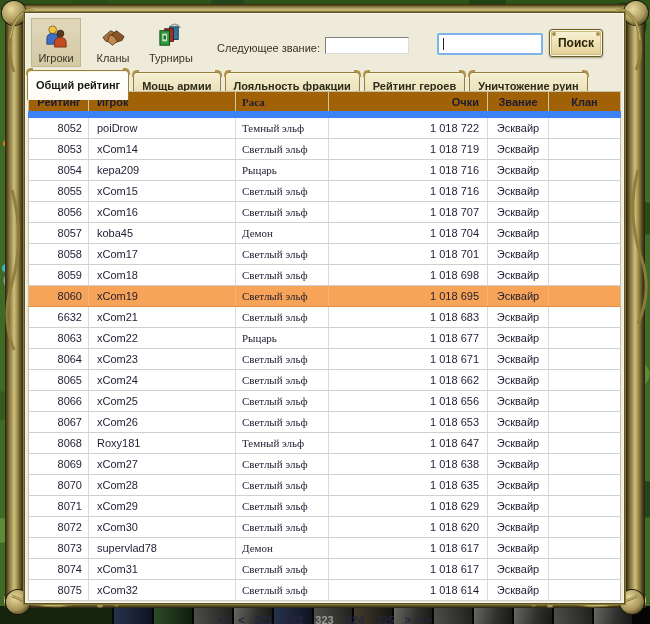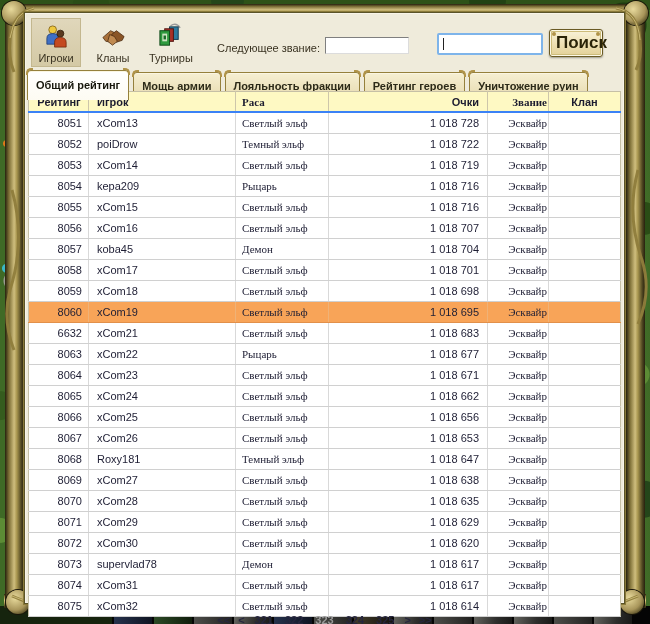--- a/index.html
+++ b/index.html
@@ -70,52 +70,52 @@
     font-size:11px;color:#3a3322;}
   .next-rank-input{position:absolute;left:300px;top:24px;width:82px;height:15px;background:#fff;
     border:1px solid;border-color:#7f7f7f #dcdcdc #dcdcdc #7f7f7f;}
   .query-input{position:absolute;left:412px;top:20px;width:102px;height:18px;background:#fff;
     border:2px solid #7EB4EA;border-radius:2px;}
   .caret{position:absolute;left:4px;top:3px;width:1px;height:12px;background:#222;}
   .search-btn{position:absolute;left:524px;top:16px;width:54px;height:28px;cursor:pointer;
     background:linear-gradient(#f9f3da,#eee0b2 55%,#e2d098);
     border:1px solid #6a5a24;border-radius:3px;
     box-shadow:inset 0 0 0 1px #fdf9e8, inset 0 0 0 2px #cdbc7a, 0 1px 2px rgba(0,0,0,.35);
-    font-family:"Liberation Sans",sans-serif;font-size:17px;font-weight:bold;color:#2a2408;}
+    font-family:"Liberation Sans",sans-serif;font-size:12px;font-weight:bold;color:#2a2408;}
   .search-btn::before,.search-btn::after{content:"";position:absolute;width:4px;height:4px;
     border-radius:50%;background:#b09348;top:2px;}
   .search-btn::before{left:2px;} .search-btn::after{right:2px;}
   
   .tabs{position:absolute;left:2px;top:57px;display:flex;gap:4px;align-items:flex-end;}
   .tab{position:relative;height:19px;line-height:19px;padding:4px 8px;cursor:pointer;
     font-size:11px;font-weight:bold;color:#2c2a18;white-space:nowrap;
     background:linear-gradient(#f6efd2,#e6d9ad);
     border:1px solid #95803c;border-bottom:none;border-radius:4px 4px 0 0;
     box-shadow:inset 0 1px 0 #fbf6e2;}
   .tab::before{content:"";position:absolute;left:-2px;top:-3px;width:5px;height:5px;
     border-top:2px solid #b09348;border-left:2px solid #b09348;border-radius:5px 0 0 0;}
   .tab::after{content:"";position:absolute;right:-2px;top:-3px;width:5px;height:5px;
     border-top:2px solid #b09348;border-right:2px solid #b09348;border-radius:0 5px 0 0;}
   .tab.active{height:21px;line-height:21px;background:linear-gradient(#ffffff,#fdfbf2);
     z-index:2;color:#17170c;}
   
   .rating-table{position:absolute;left:3px;top:78px;}
   table{border-collapse:collapse;table-layout:fixed;width:593px;font-size:11px;
     border:1px solid #c6c0a6;background:#fff;}
-  th{height:17px;background:#fef9c3;color:#1c1c30;font-weight:bold;
-    border-bottom:2px solid #3b82f6;}
+  th{height:17px;background:#a16207;color:#1c1c30;font-weight:bold;
+    border-bottom:7px solid #3b82f6;}
   th + th, td + td{border-left:1px solid #d9d9d9;}
   th + th{border-left:1px solid #cdc6aa;}
   td{height:18px;border-bottom:1px solid #d0d0d0;color:#1e1e34;background:#fff;
     overflow:hidden;white-space:nowrap;}
   .c-rank{width:58px;text-align:right;padding-right:6px;}
   .c-player{width:137px;text-align:left;padding-left:8px;}
   .c-race{width:85px;text-align:left;padding-left:6px;font-family:Liberation Serif, serif;}
   .c-points{width:149px;text-align:right;padding-right:8px;}
-  .c-title{width:58px;text-align:right;font-family:Liberation Serif, serif;}
+  .c-title{width:58px;text-align:center;}
   .c-clan{width:auto;text-align:center;}
   th.c-rank{text-align:center;padding-right:0;}
   tr.highlight td{background:var(--hl,#F8A458);border-bottom-color:#e2904a;border-left-color:#efb277;}
   
   .pagination{position:absolute;left:3px;top:601px;width:593px;text-align:center;
     font-size:11px;font-weight:bold;color:#26263e;}
   .pagination span{display:inline-block;margin:0 6px;cursor:pointer;}
   .pagination span.nav{margin:0 4px;}
   .pagination span.current{color:#9a9a9a;cursor:default;}
 </style>
@@ -225,28 +225,20 @@
           <th class="c-rank">Рейтинг</th>
           <th class="c-player">Игрок</th>
           <th class="c-race">Раса</th>
           <th class="c-points">Очки</th>
           <th class="c-title">Звание</th>
           <th class="c-clan">Клан</th>
         </tr>
       </thead>
       <tbody id="rows">
           <tr>
-            <td class="c-rank">8051</td>
-            <td class="c-player">xCom13</td>
-            <td class="c-race">Светлый эльф</td>
-            <td class="c-points">1 018 728</td>
-            <td class="c-title">Эсквайр</td>
-            <td class="c-clan"></td>
-          </tr>
-          <tr>
             <td class="c-rank">8052</td>
             <td class="c-player">poiDrow</td>
             <td class="c-race">Темный эльф</td>
             <td class="c-points">1 018 722</td>
             <td class="c-title">Эсквайр</td>
             <td class="c-clan"></td>
           </tr>
           <tr>
             <td class="c-rank">8053</td>
             <td class="c-player">xCom14</td>

